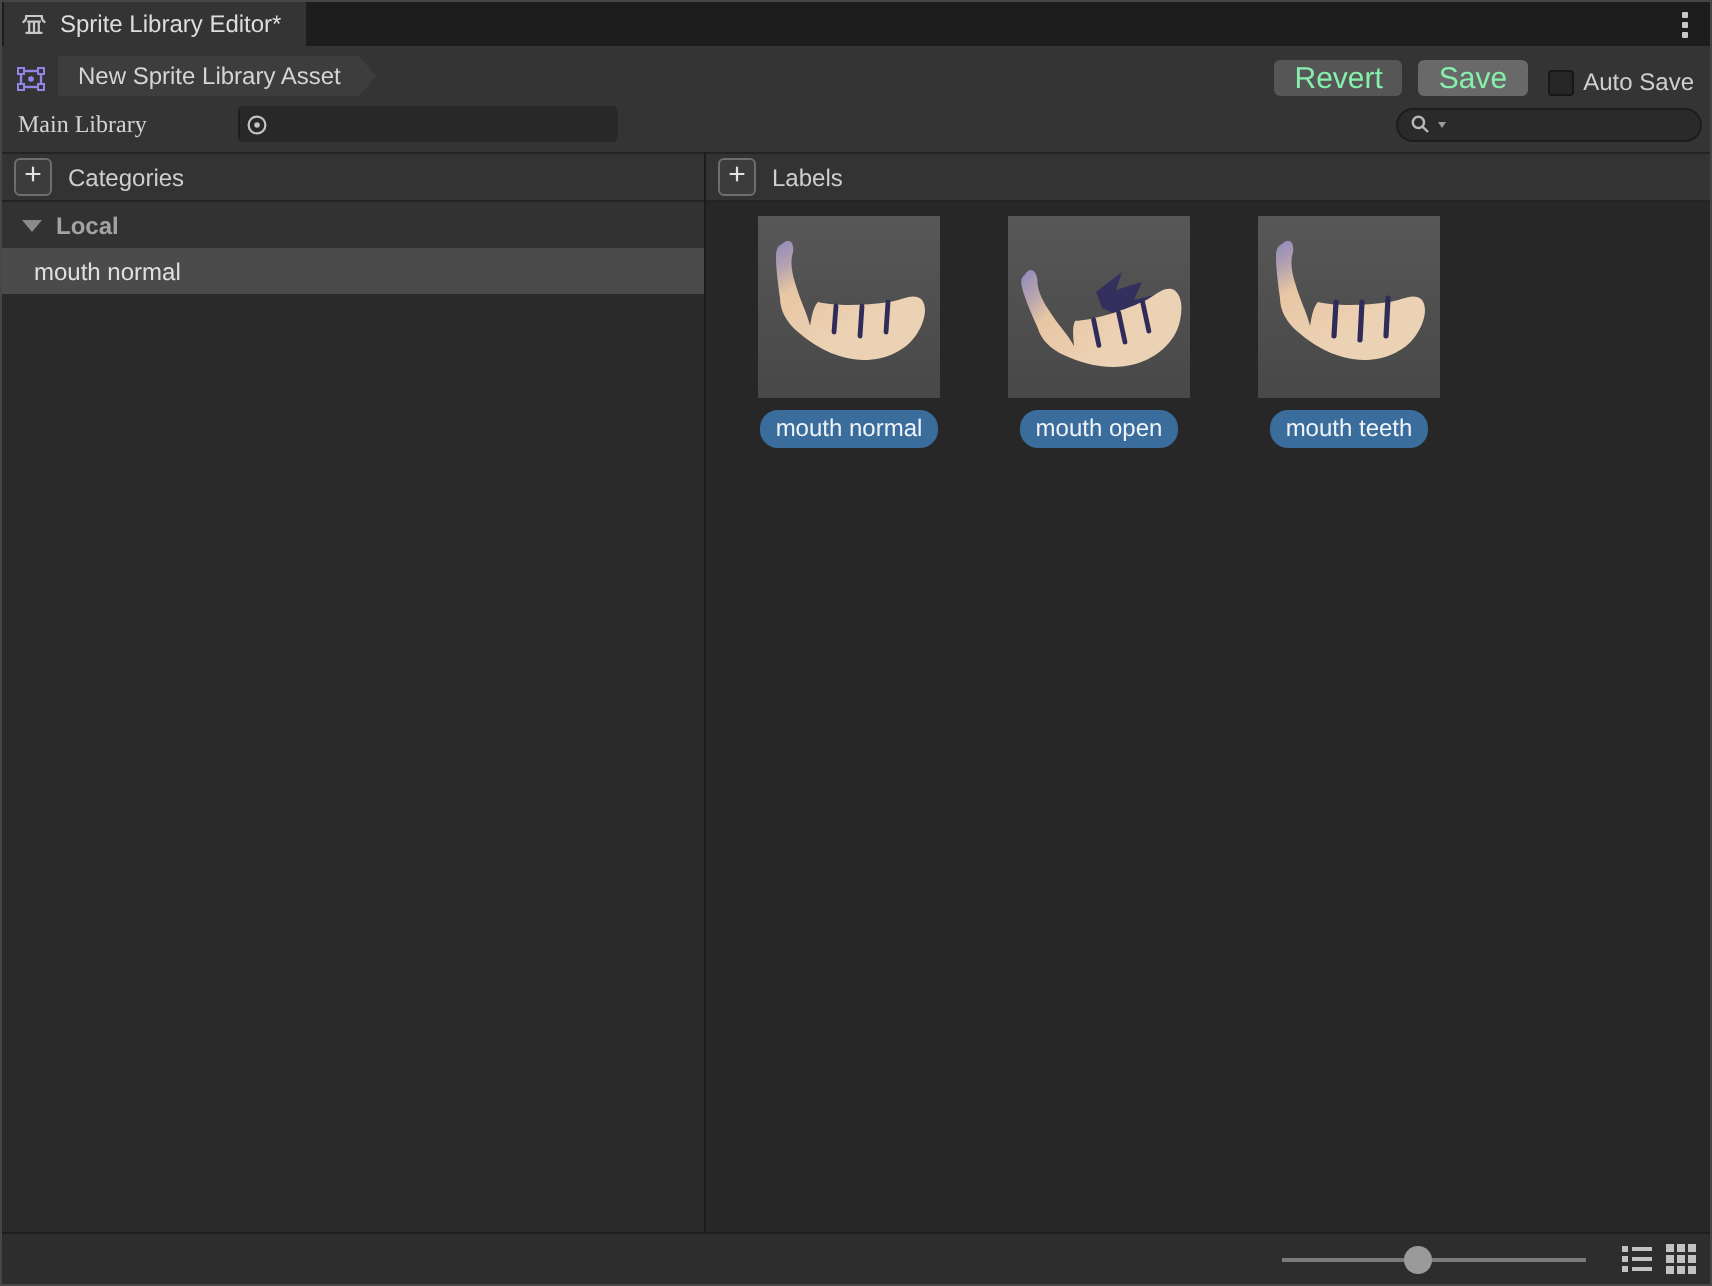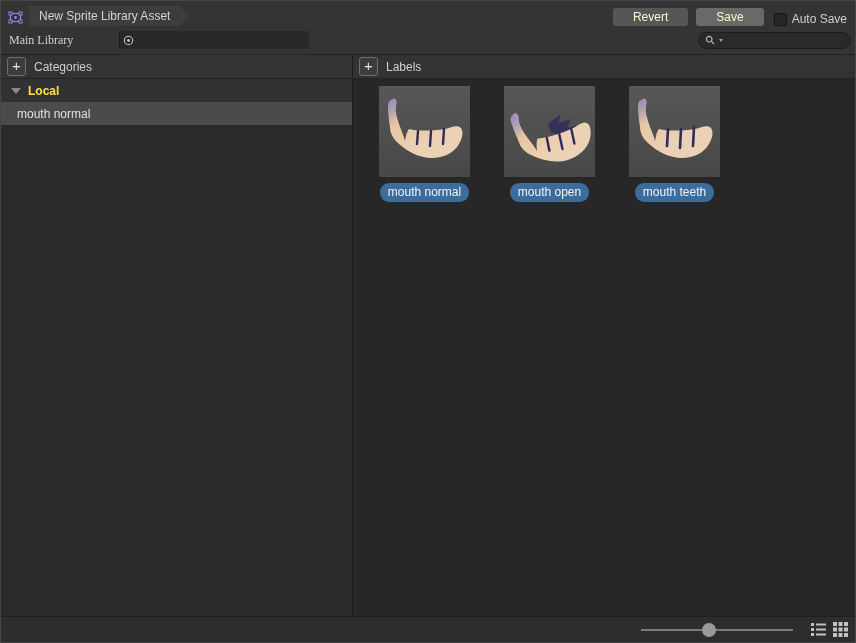--- a/index.html
+++ b/index.html
@@ -17,22 +17,22 @@
   .kebab{ width:26px; display:flex; align-items:center; justify-content:center; cursor:pointer; }
   .kebab span{ display:block; width:3px; height:3px; background:#c8c8c8; border-radius:0.5px;
     box-shadow:0 -5px 0 #c8c8c8, 0 5px 0 #c8c8c8; }
 
   
   .toolbar{ height:25px; background:#343434; display:flex; align-items:flex-end; padding:0 6px; flex:0 0 auto; }
   .breadcrumb{ height:20px; background:#3d3d3d; color:#d4d4d4; display:flex; align-items:center;
     padding:0 18px 0 10px; margin-left:5px;
     clip-path:polygon(0 0, calc(100% - 9px) 0, 100% 50%, calc(100% - 9px) 100%, 0 100%); }
   .toolbar-spacer{ flex:1; }
-  .btn{ height:18px; background:#565656; border:none; border-radius:3px; color:#fef9c3;
-    font-family:inherit; font-size:12px; padding:0 20px; margin-left:8px; cursor:pointer; }
+  .btn{ height:18px; background:#565656; border:none; border-radius:3px; color:#86efac;
+    font-family:inherit; font-size:15px; padding:0 10px; margin-left:8px; cursor:pointer; }
   .btn.save{ background:#696969; }
   .checkbox-wrap{ display:flex; align-items:center; gap:5px; margin-left:10px; margin-right:2px; cursor:pointer; }
   .checkbox{ width:13px; height:13px; background:#262626; border:1px solid #171717; border-radius:2px; }
 
   
   .mainlib{ height:28px; background:#343434; display:flex; align-items:center; padding:0 4px 0 8px; flex:0 0 auto; }
   .mainlib-label{ width:110px; color:#d2d2d2;font-family:Liberation Serif, serif; }
   .objfield{ width:190px; height:18px; background:#282828; border-radius:3px; display:flex;
     align-items:center; overflow:hidden; cursor:pointer; }
   .objfield-main{ flex:1; display:flex; align-items:center; gap:4px; padding:0 4px; min-width:0; }
@@ -54,21 +54,21 @@
   .plus-btn{ width:19px; height:19px; background:#3c3c3c; border:1px solid #6e6e6e; border-radius:3px;
     color:#e4e4e4; font-size:15px; line-height:16px; text-align:center; cursor:pointer; }
   .plus-btn::before{ content:"+"; }
   .panel-title{ color:#cfcfcf; }
 
   .cat-content{ flex:1; background:#2a2a2a; overflow:hidden; }
   .foldout-row{ height:23px; background:#323232; display:flex; align-items:center; gap:7px;
     padding:0 0 0 10px; cursor:pointer; }
   .tri{ width:0; height:0; border-left:5px solid transparent; border-right:5px solid transparent;
     border-top:6px solid #8a8a8a; }
-  .foldout-label{ font-weight:bold; color:#fde047; }
+  .foldout-label{ font-weight:bold; color:#a3a3a3; }
   .cat-row{ height:23px; display:flex; align-items:center; padding-left:16px; color:#e0e0e0; cursor:pointer; }
   .cat-row.selected{ background:#4b4b4b; }
 
   .labels-content{ flex:1; background:#272727; overflow:hidden; padding:7px 0 0 9px; display:flex;
     align-items:flex-start; }
   .sprite-cell{ width:125px; display:flex; flex-direction:column; align-items:center; cursor:pointer; }
   .thumb{ width:91px; height:91px; background:linear-gradient(#575757,#484848); overflow:hidden; }
   .badge{ margin-top:6px; background:#3a6c9c; color:#f0f4f8; border-radius:9px; padding:2px 8px 3px;
     white-space:nowrap; }
 
@@ -82,20 +82,41 @@
   .viewmode{ width:17px; height:17px; display:flex; align-items:center; justify-content:center;
     margin-left:5px; cursor:pointer; }
 
   svg{ display:block; }
 </style>
 </head>
 <body>
 
 <div class="window">
 
+  <div class="tabbar">
+    <div class="tab">
+      <svg width="14" height="14" viewBox="0 0 14 14">
+        <g fill="none" stroke="#c8c8c8" stroke-width="1.1" stroke-linecap="round">
+          <path d="M3,3 h8"></path>
+          <path d="M3.2,3 C3.2,5 2.4,5.6 1.7,6"></path>
+          <path d="M10.8,3 C10.8,5 11.6,5.6 12.3,6"></path>
+          <path d="M4,5.8 h6"></path>
+          <path d="M4.6,6 v5"></path>
+            <path d="M7,6 v5"></path>
+            <path d="M9.4,6 v5"></path>
+          <path d="M3.2,11.4 h7.6"></path>
+        </g>
+      </svg>
+      <span class="tab-title">Sprite Library Editor*</span>
+    </div>
+    <div class="tabbar-spacer"></div>
+    <div class="kebab">
+        <span></span>
+      </div>
+  </div>
 
   <div class="toolbar">
     <svg width="17" height="17" viewBox="0 0 17 17">
       <rect x="3.5" y="4.5" width="10" height="8" fill="none" stroke="#9185e8" stroke-width="1.2"></rect>
       <rect x="2" y="3" width="3" height="3" fill="#343434" stroke="#9185e8" stroke-width="1"></rect>
       <rect x="12" y="3" width="3" height="3" fill="#343434" stroke="#9185e8" stroke-width="1"></rect>
       <rect x="2" y="11" width="3" height="3" fill="#343434" stroke="#9185e8" stroke-width="1"></rect>
       <rect x="12" y="11" width="3" height="3" fill="#343434" stroke="#9185e8" stroke-width="1"></rect>
       <circle cx="8.5" cy="8.5" r="1.4" fill="#9185e8"></circle>
     </svg>

